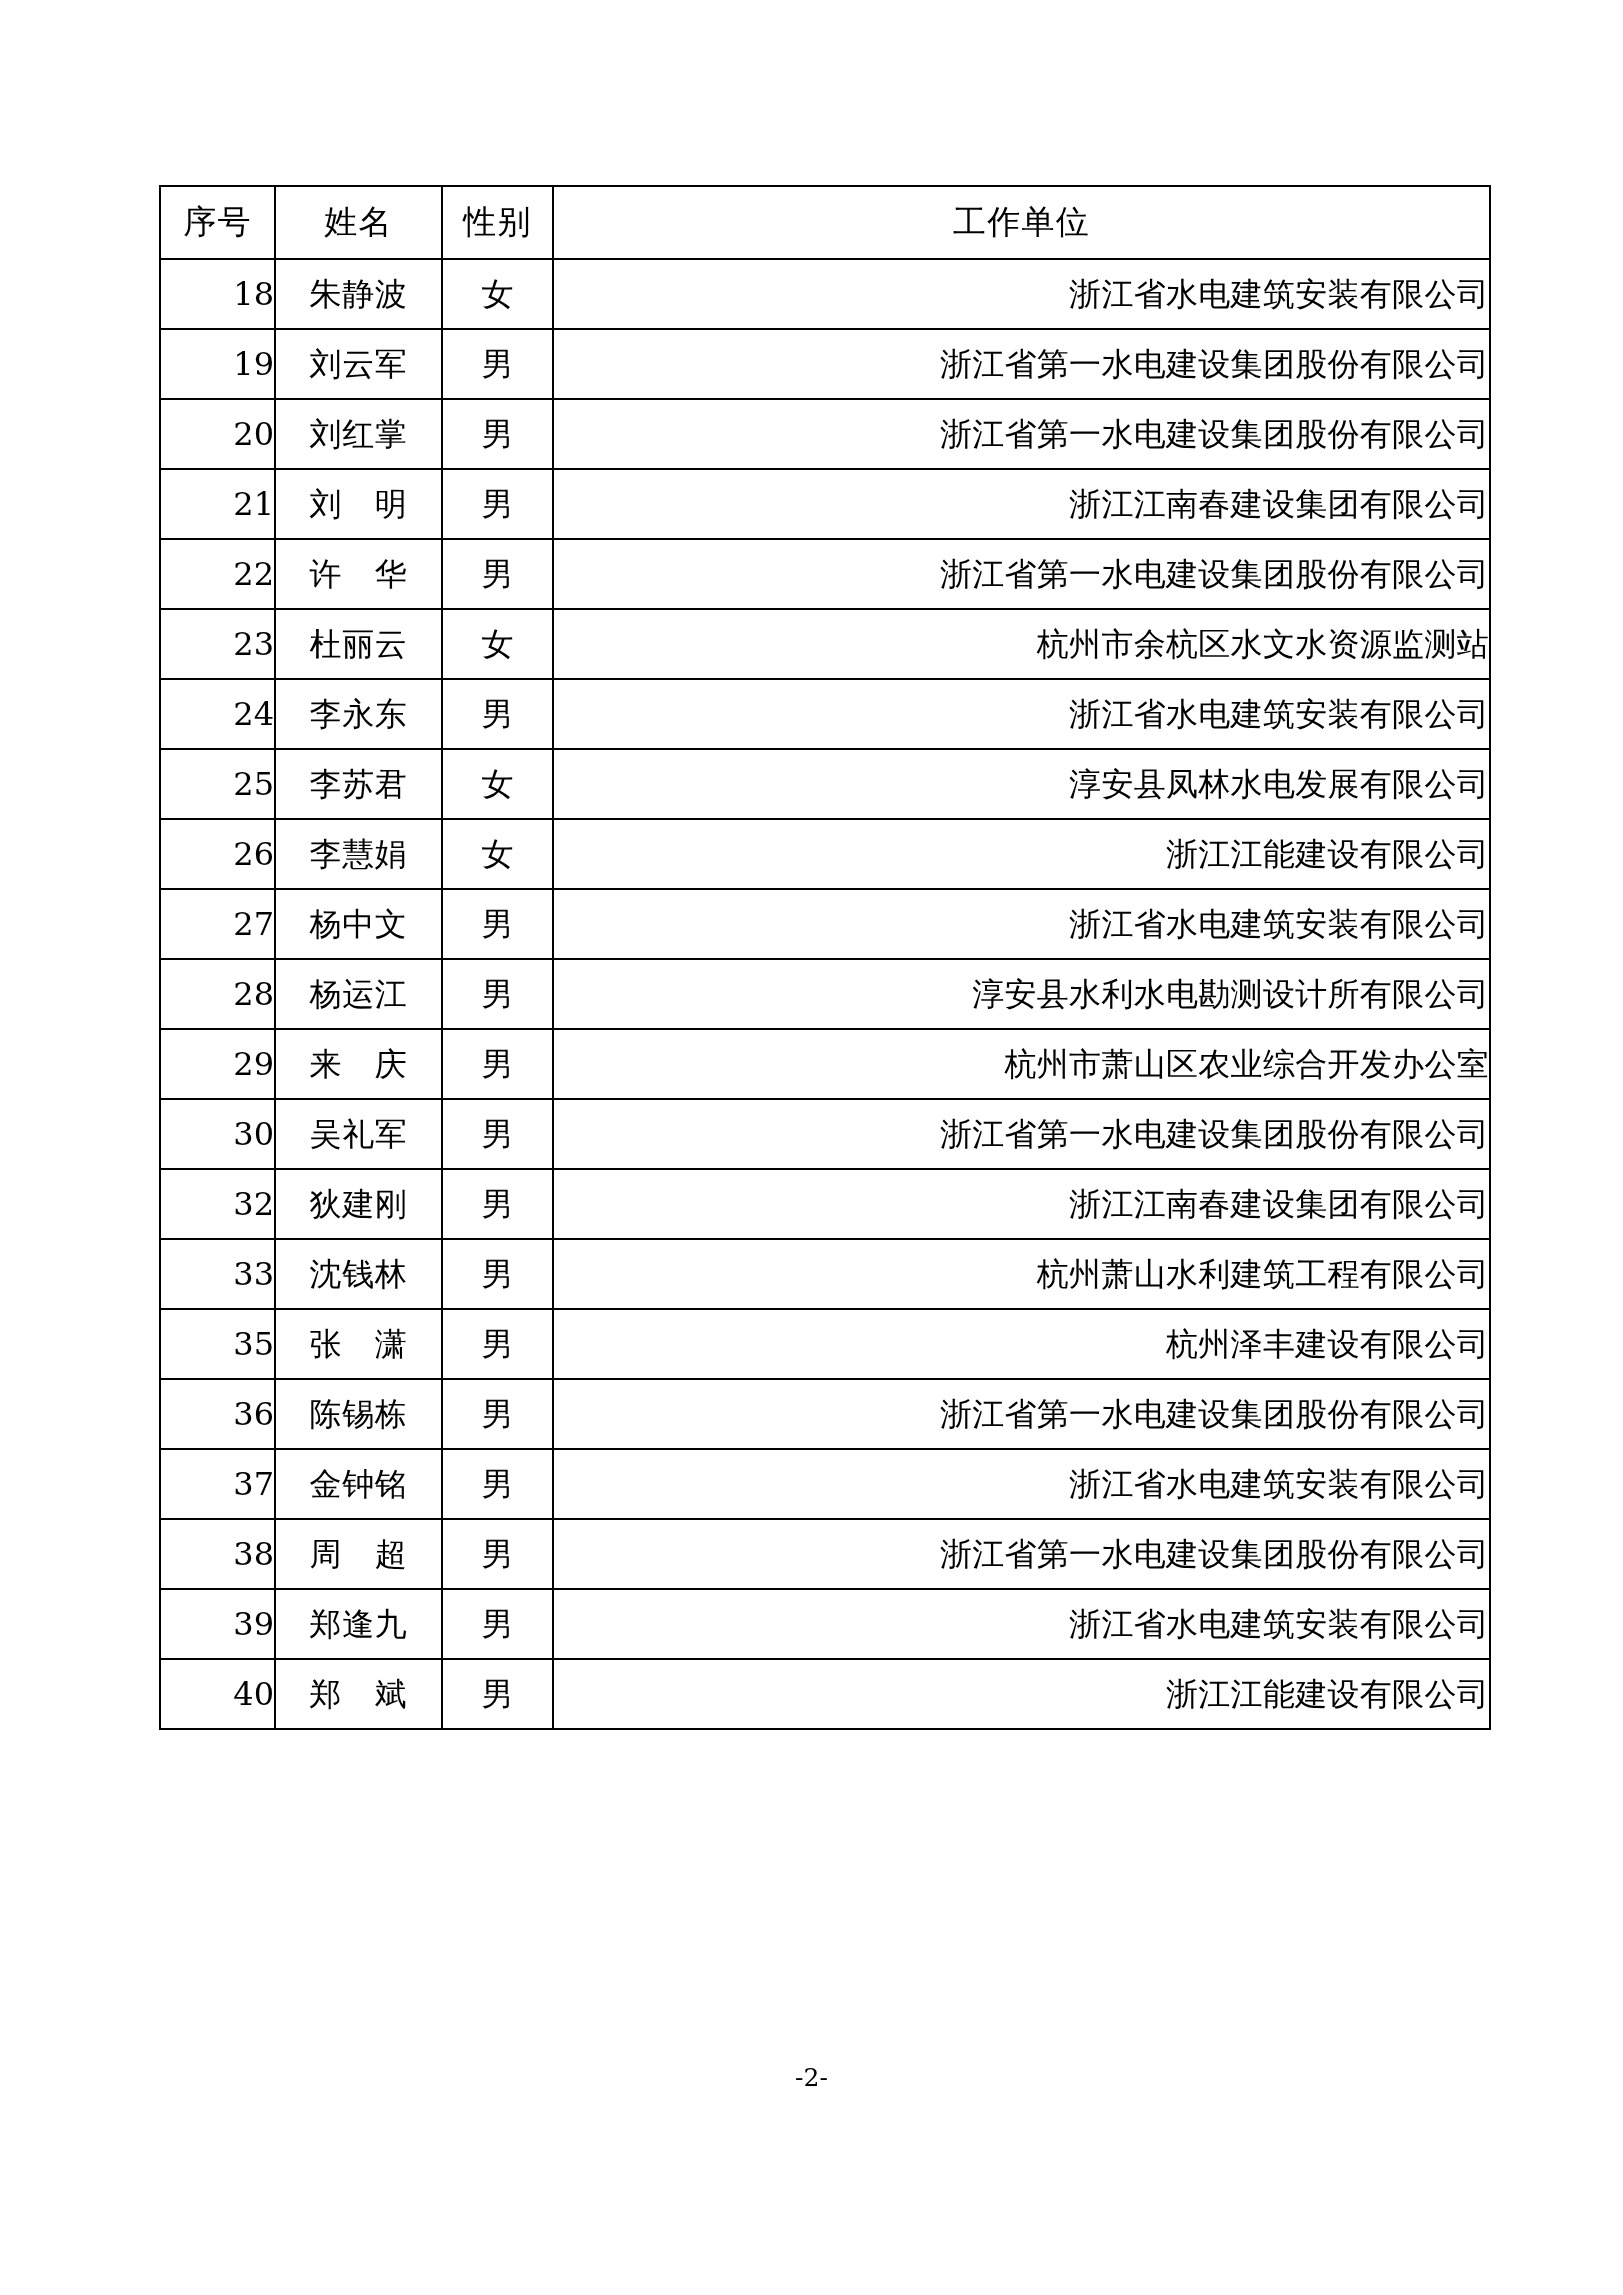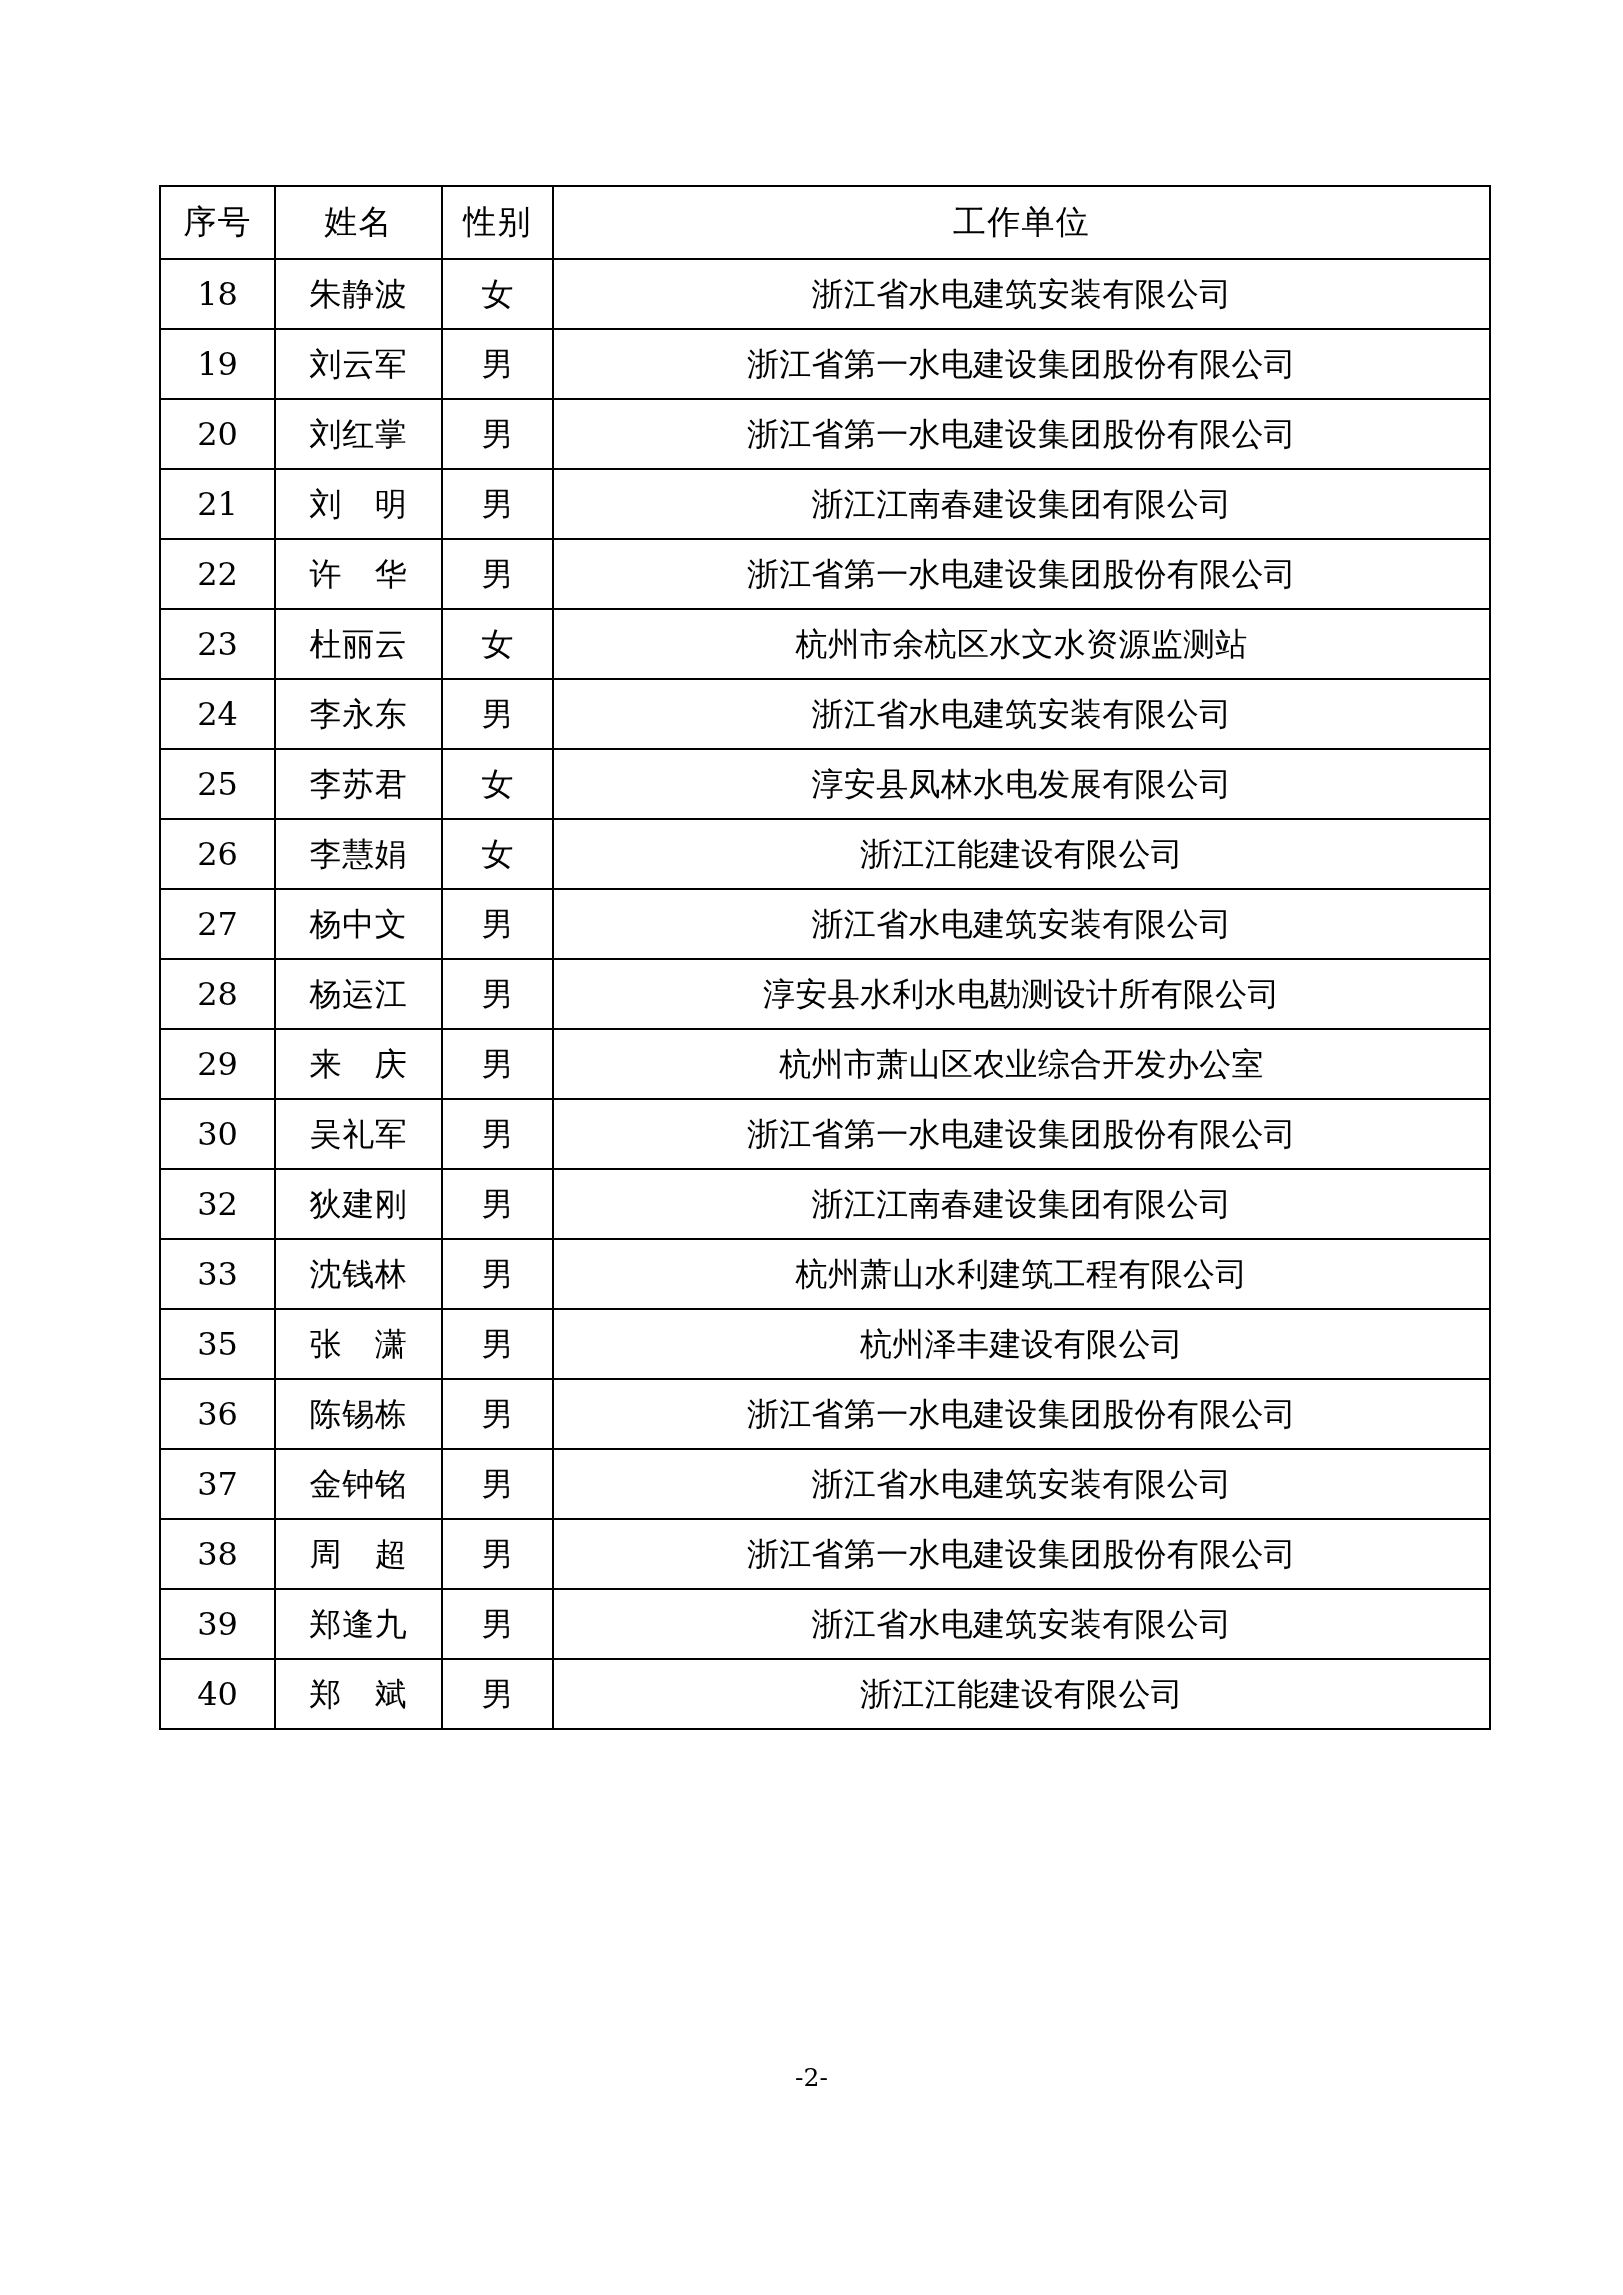--- a/index.html
+++ b/index.html
@@ -50,40 +50,40 @@
     font-family: "DejaVu Sans", "Liberation Sans", sans-serif;
     font-weight: bold;
     letter-spacing: 1.3px;
   }
   tbody td {
     height: 68px;
     font-size: 32px;
     line-height: 1.0;
   }
   td.idx {
-    text-align: center;
+    text-align: right;
     font-family: "DejaVu Serif", "Liberation Serif", serif;
   }
   td.name {
     text-align: center;
     font-family: "DejaVu Sans", "Liberation Sans", sans-serif;
     font-weight: bold;
     letter-spacing: 0.7px;
     border-radius: 18px;
   }
   td.name.spaced {
     letter-spacing: 0.7px;
   }
   td.sex {
     text-align: center;
     font-family: "DejaVu Sans", "Liberation Sans", sans-serif;
     font-weight: bold;
   }
   td.org {
-    text-align: center;
+    text-align: right;
     padding-left: 15.7px;
     font-family: "DejaVu Sans", "Liberation Sans", sans-serif;
     font-weight: bold;
     letter-spacing: 0.3px;
   }
   .page-number {
     position: absolute;
     left: 0;
     top: 2063px;
     width: 1623px;

